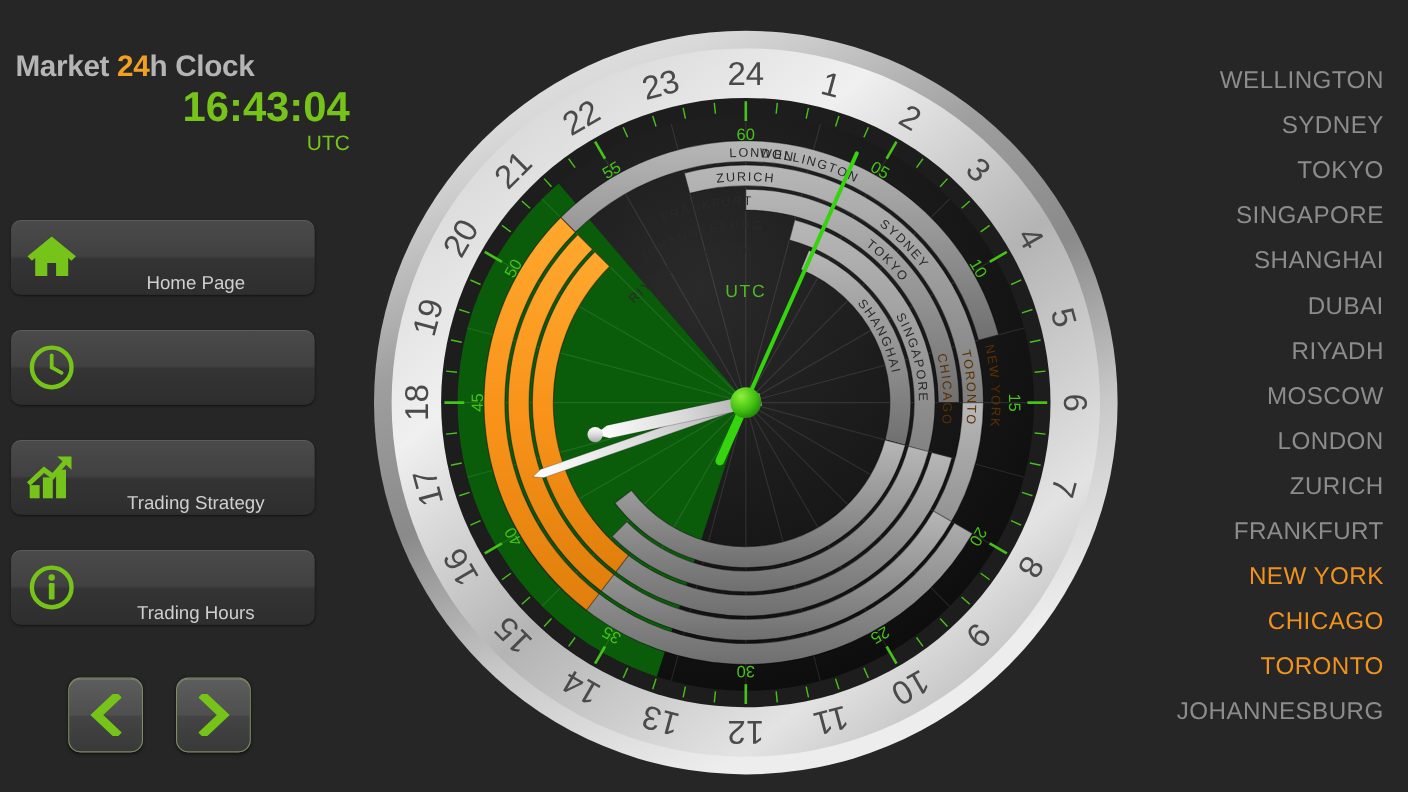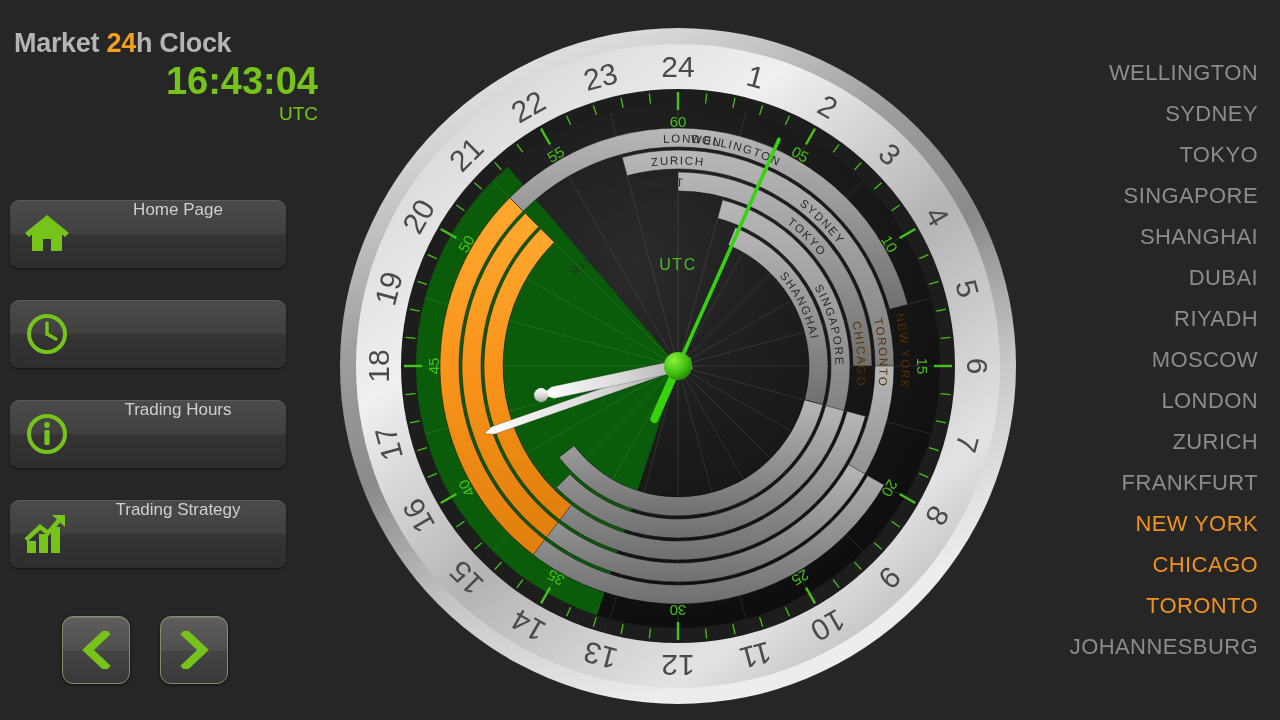--- a/index.html
+++ b/index.html
@@ -6,21 +6,21 @@
   * { box-sizing: border-box; margin: 0; padding: 0; }
   html, body {
     width: 1280px; height: 720px;
     background: #262626;
     font-family: "Liberation Sans", sans-serif;
     overflow: hidden;
   }
   #app { position: relative; width: 1280px; height: 720px; background: #262626; }
 
   
-  #header { position: absolute; left: 0; top: 0; width: 330px; height: 185px; padding-left: 11px; }
+  #header { position: absolute; left: 0; top: 17px; width: 330px; height: 185px; padding-left: 11px; }
   #app-title {
     position: absolute; left: 14px; top: 28px;
     font-size: 27px; font-weight: bold; color: #b5b5b5;
     letter-spacing: -0.3px; white-space: nowrap;
   }
   #app-title .accent { color: #f2a022; }
   #logo {
     position: absolute; left: 10px; top: 70px;
     width: 66px; height: 66px; border-radius: 13px;
     background: linear-gradient(155deg, #3a3a3a 0%, #1b1b1b 60%, #111 100%);
@@ -34,21 +34,21 @@
     color: #76c419; letter-spacing: 0px; line-height: 1;
   }
   #clock-zone {
     position: absolute; left: 92px; top: 104px; width: 226px;
     text-align: right; font-size: 19px; color: #76c419; line-height: 1;
   }
 
   
   #menu { position: absolute; left: 10px; top: 200px; width: 276px; }
   .menu-btn {
-    position: relative; display: flex; align-items: flex-start;
+    position: relative; display: flex; align-items: flex-end;
     width: 276px; height: 68px; margin-bottom: 32px;
     border-radius: 9px;
     background: linear-gradient(to bottom, #4a4a4a 0%, #414141 48%, #343434 52%, #2e2e2e 100%);
     box-shadow: inset 0 1px 0 rgba(255,255,255,.10), 0 1px 2px rgba(0,0,0,.55);
     cursor: pointer;
   }
   .menu-icon {
     width: 74px; height: 68px; flex: 0 0 74px;
     display: flex; align-items: center; justify-content: center;
   }
@@ -109,44 +109,44 @@
     </div>
 
     <div class="menu-btn">
       <div class="menu-icon">
         <svg width="44" height="44" viewBox="0 0 44 44">
           <circle cx="22" cy="22" r="18" fill="none" stroke="#76c419" stroke-width="4"></circle>
           <line x1="22" y1="22" x2="22" y2="11" stroke="#76c419" stroke-width="3.4" stroke-linecap="round"></line>
           <line x1="22" y1="22" x2="31" y2="27" stroke="#76c419" stroke-width="3.4" stroke-linecap="round"></line>
         </svg>
       </div>
-    </div>
-
-    <div class="menu-btn">
-      <div class="menu-icon">
-        <svg width="44" height="44" viewBox="0 0 44 44">
-          <circle cx="22" cy="22" r="18" fill="none" stroke="#76c419" stroke-width="4"></circle>
-          <circle cx="22" cy="13" r="2.9" fill="#76c419"></circle>
-          <rect x="19.4" y="18" width="5.2" height="15" rx="1.2" fill="#76c419"></rect>
-        </svg>
-      </div>
-      <div class="menu-label">Trading Hours</div>
     </div>
 
     <div class="menu-btn">
       <div class="menu-icon">
         <svg width="46" height="42" viewBox="0 0 46 42">
           <rect x="3" y="28" width="9" height="12" fill="#76c419"></rect>
           <rect x="15" y="21" width="9" height="19" fill="#76c419"></rect>
           <rect x="27" y="14" width="9" height="26" fill="#76c419"></rect>
           <path d="M2 27 L16 14 L24 20 L38 4" fill="none" stroke="#76c419" stroke-width="4.5"></path>
           <path d="M28 2 L41 2 L41 14 Z" fill="#76c419"></path>
         </svg>
       </div>
       <div class="menu-label">Trading Strategy</div>
+    </div>
+
+    <div class="menu-btn">
+      <div class="menu-icon">
+        <svg width="44" height="44" viewBox="0 0 44 44">
+          <circle cx="22" cy="22" r="18" fill="none" stroke="#76c419" stroke-width="4"></circle>
+          <circle cx="22" cy="13" r="2.9" fill="#76c419"></circle>
+          <rect x="19.4" y="18" width="5.2" height="15" rx="1.2" fill="#76c419"></rect>
+        </svg>
+      </div>
+      <div class="menu-label">Trading Hours</div>
     </div>
   </div>
 
   <div id="nav">
     <div class="nav-btn">
       <svg width="34" height="38" viewBox="0 0 34 38">
         <path d="M26 3 L9 19 L26 35" fill="none" stroke="#76c419" stroke-width="8" stroke-linecap="square" stroke-linejoin="miter"></path>
       </svg>
     </div>
     <div class="nav-btn">

